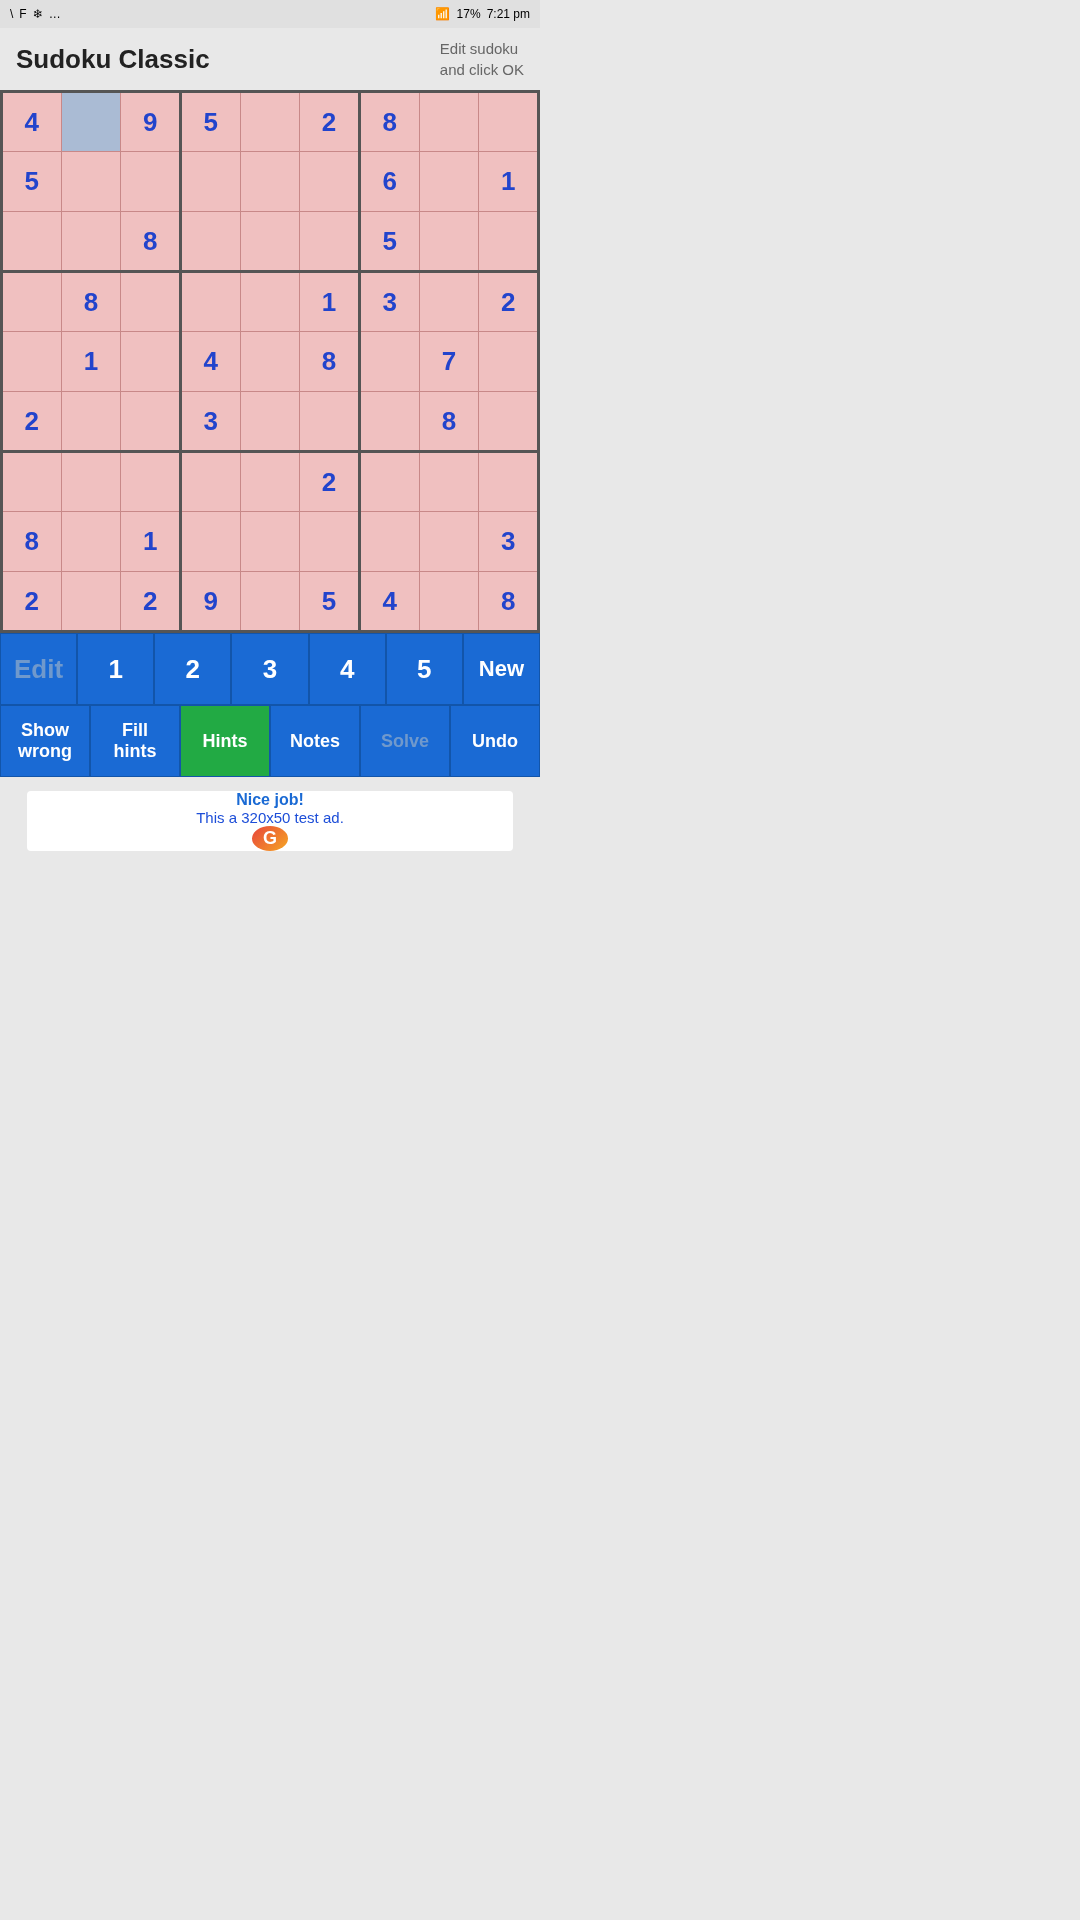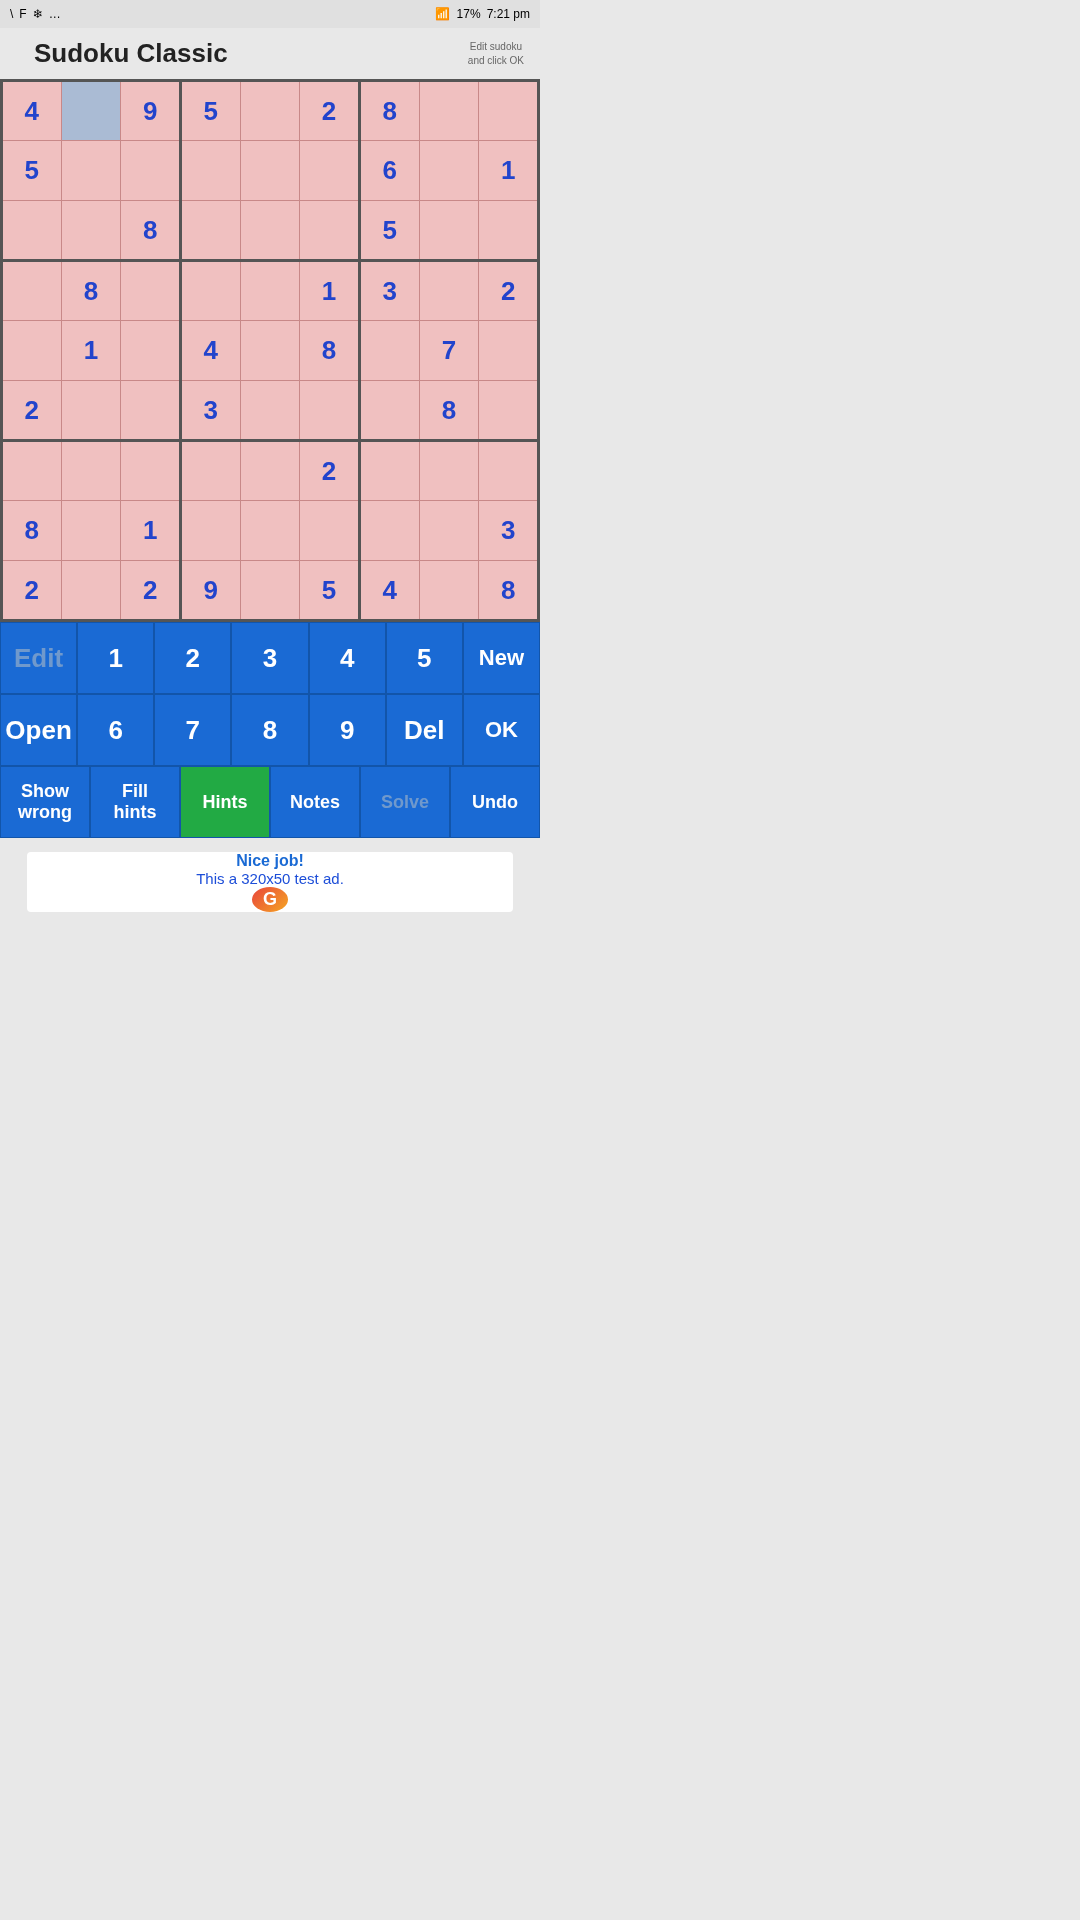--- a/index.html
+++ b/index.html
@@ -31,26 +31,25 @@
       background: #e8e8e8;
       padding: 10px 16px;
       display: flex;
       align-items: center;
       justify-content: space-between;
     }
     .header-title {
       font-size: 26px;
       font-weight: bold;
       color: #222;
-      margin-left: 18px;
     }
     .header-subtitle {
-      font-size: 10px;
+      font-size: 15px;
       color: #666;
-      text-align: center;
+      text-align: left;
       line-height: 1.4;
       margin-left: 18px;
     }
 
     
     .sudoku-wrapper {
       position: relative;
       width: 100%;
     }
     .sudoku-grid {
@@ -308,29 +307,20 @@
 <div class="numpad-area">
   <div class="numpad-row">
     <div class="numpad-btn dimmed">Edit</div>
     <div class="numpad-btn">1</div>
     <div class="numpad-btn">2</div>
     <div class="numpad-btn">3</div>
     <div class="numpad-btn">4</div>
     <div class="numpad-btn">5</div>
     <div class="numpad-btn new-btn">New</div>
   </div>
-  <div class="numpad-row">
-    <div class="numpad-btn">Open</div>
-    <div class="numpad-btn">6</div>
-    <div class="numpad-btn">7</div>
-    <div class="numpad-btn">8</div>
-    <div class="numpad-btn">9</div>
-    <div class="numpad-btn">Del</div>
-    <div class="numpad-btn ok-btn">OK</div>
-  </div>
 </div>
 
 <div class="bottom-toolbar">
   <div class="toolbar-btn">Show<br>wrong</div>
   <div class="toolbar-btn">Fill<br>hints</div>
   <div class="toolbar-btn active-green">Hints</div>
   <div class="toolbar-btn">Notes</div>
   <div class="toolbar-btn solve-dimmed">Solve</div>
   <div class="toolbar-btn">Undo</div>
 </div>

